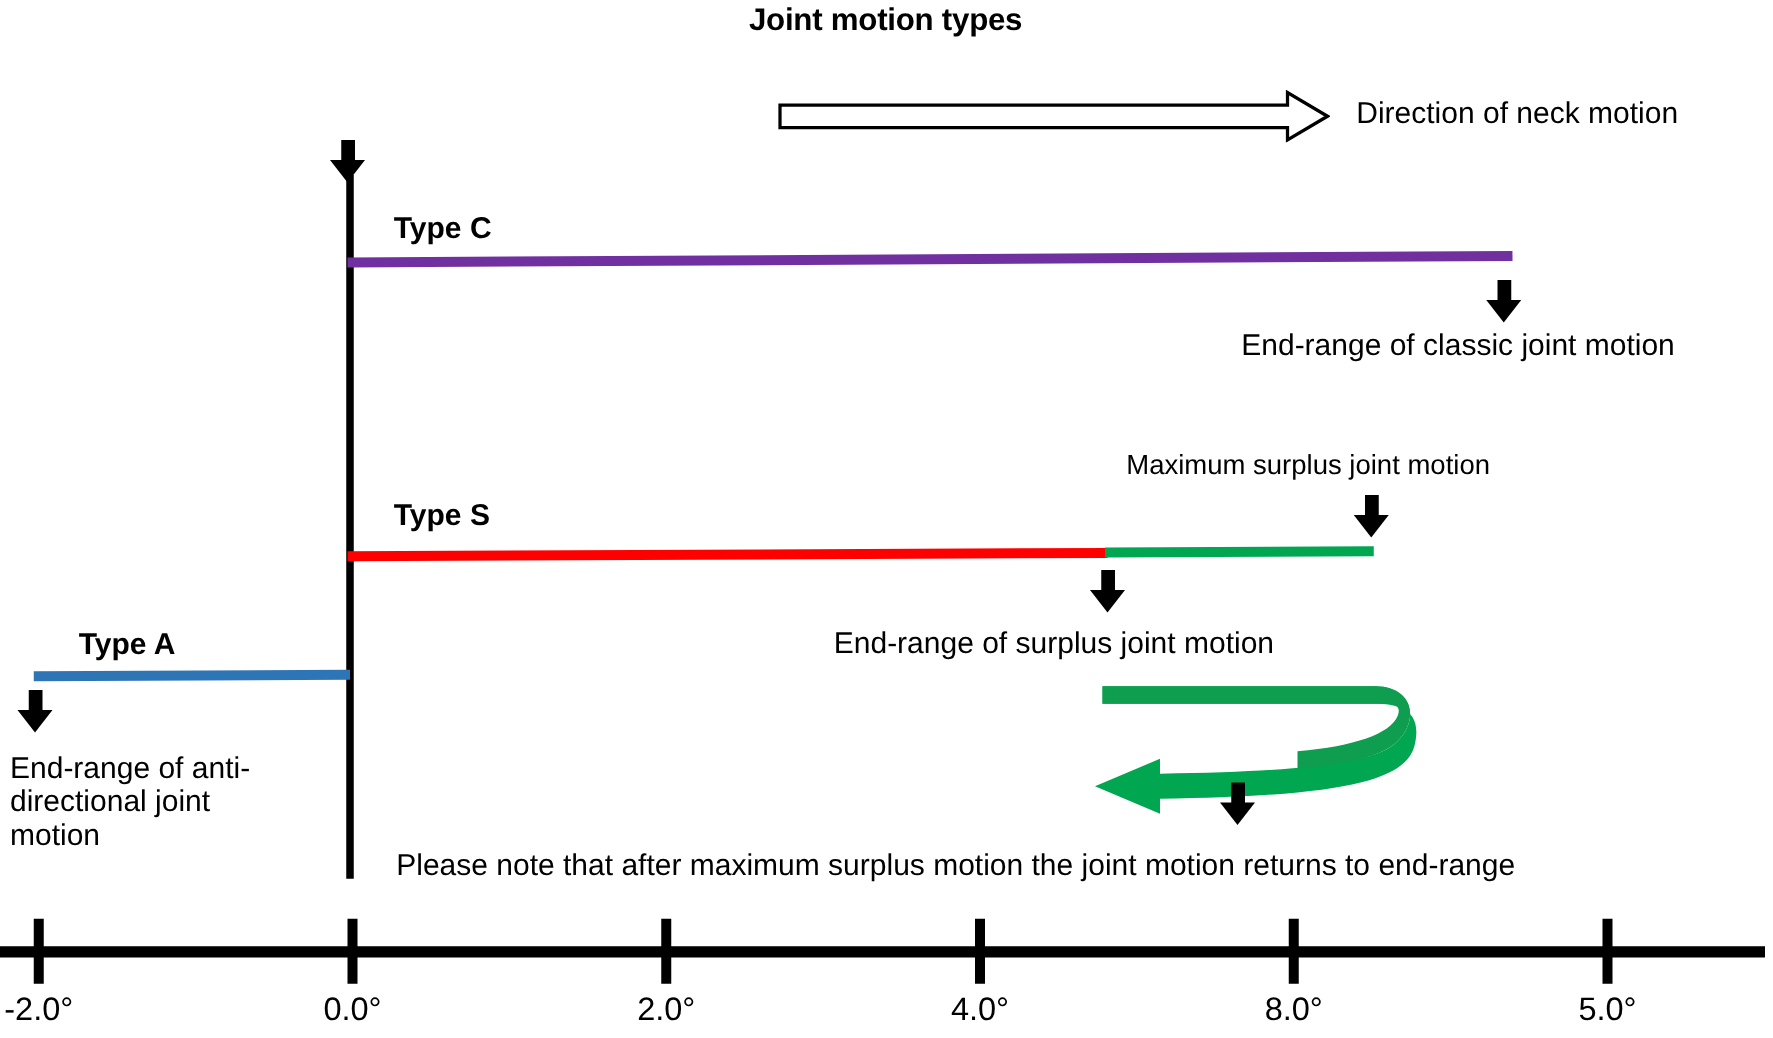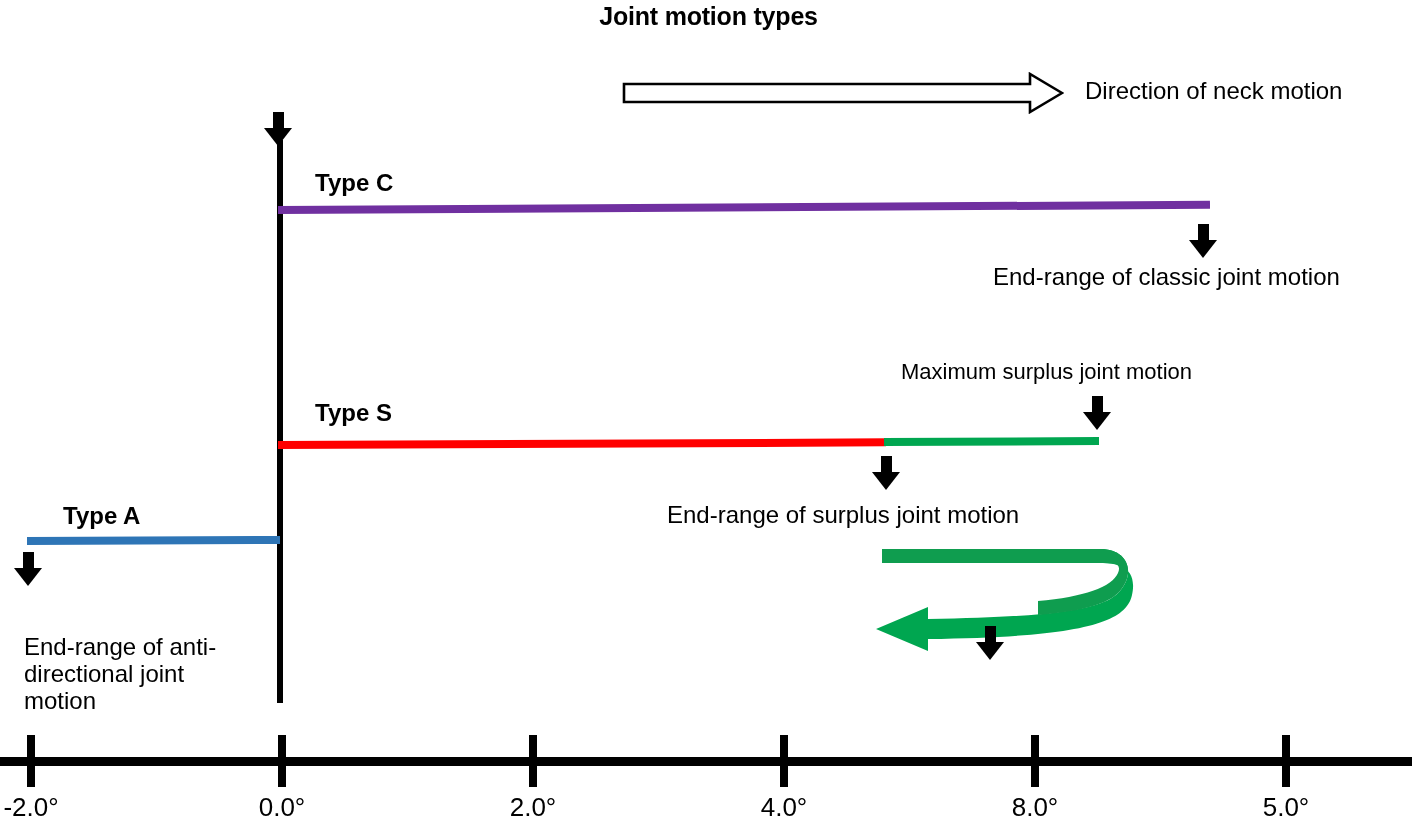--- a/index.html
+++ b/index.html
@@ -44,25 +44,24 @@
   }
   #label-max-surplus {
     left: 901px; top: 360px;
     font-size: 22px;
   }
   #label-endrange-surplus {
     left: 667px; top: 502px;
     font-size: 24px;
   }
   #label-endrange-anti {
-    left: 24px; top: 602px;
+    left: 8px; top: 602px;
     font-size: 24px;
     white-space: normal;
     width: 230px;
-    margin-top: 32px;
   }
   #note-bottom {
     left: 317px; top: 680px;
     font-size: 24px;
   }
   .type-label {
     font-size: 24px;
     font-weight: bold;
   }
   #type-c-label { left: 315px; top: 170px; }
@@ -228,20 +227,21 @@
 
   <div class="abs txt type-label" id="type-a-label">Type A</div>
   <div class="abs series-line" id="line-type-a"></div>
 
   <div class="abs down-arrow" style="left:14px; top:552px;">
     <span class="shaft"></span>
       <span class="head"></span>
   </div>
   <div class="abs txt" id="label-endrange-anti">End-range of anti-directional joint motion</div>
 
+  <div class="abs txt" id="note-bottom">Please note that after maximum surplus motion the joint motion returns to end-range</div>
 
   <div class="abs" id="axis-line"></div>
   <div id="axis-ticks">
       <div class="abs axis-tick" style="left: 27px;"></div>
       <div class="abs txt axis-tick-label" style="left: 31px;">-2.0°</div>
       <div class="abs axis-tick" style="left: 278px;"></div>
       <div class="abs txt axis-tick-label" style="left: 282px;">0.0°</div>
       <div class="abs axis-tick" style="left: 529px;"></div>
       <div class="abs txt axis-tick-label" style="left: 533px;">2.0°</div>
       <div class="abs axis-tick" style="left: 780px;"></div>

